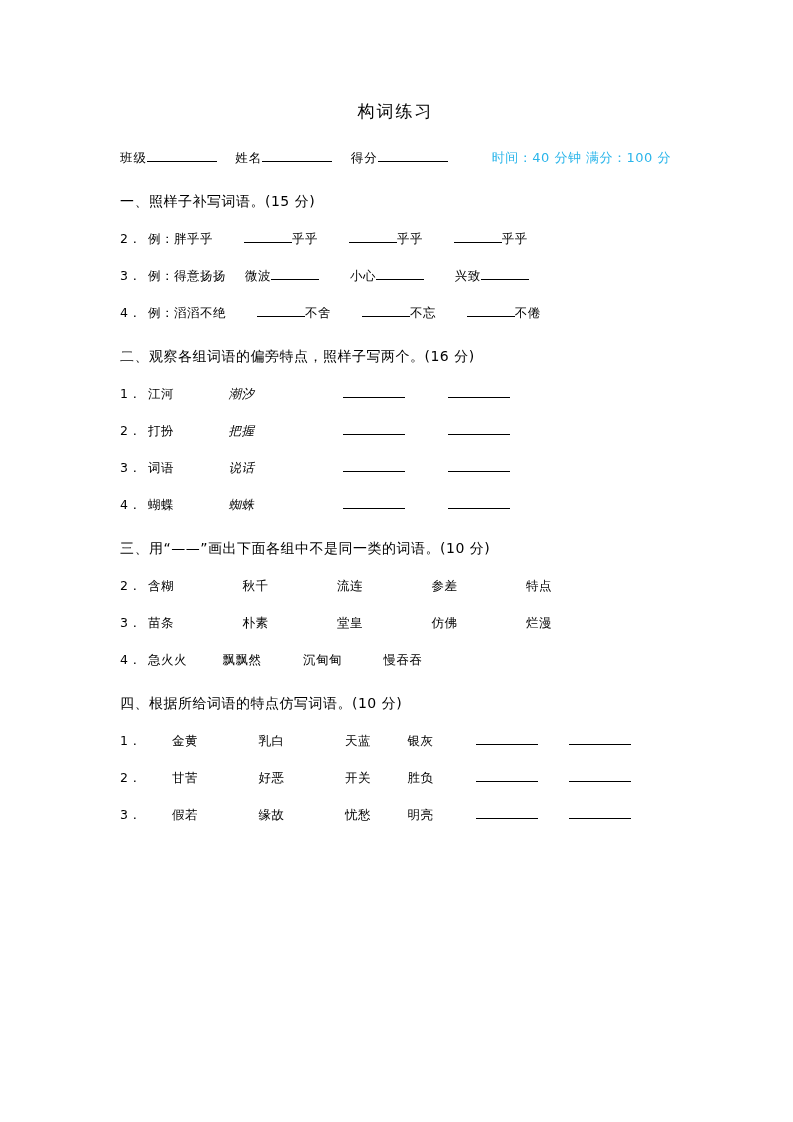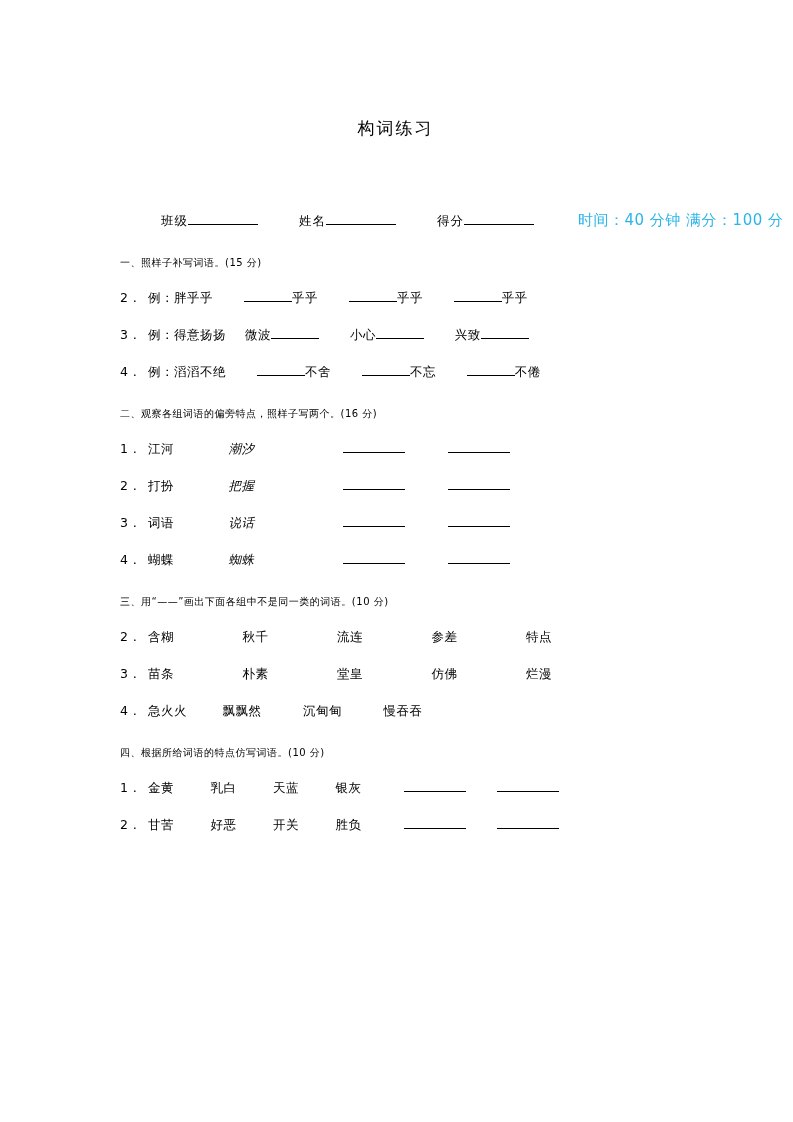--- a/index.html
+++ b/index.html
@@ -13,83 +13,81 @@
     font-family: "DejaVu Sans", "Liberation Sans", sans-serif;
     color: #000000;
     position: relative;
     overflow: hidden;
   }
   .page {
     position: relative;
     width: 791px;
     height: 1122px;
     box-sizing: border-box;
-    padding: 17px 120px;
+    padding: 0 120px;
   }
   .doc-title {
     text-align: center;
     font-size: 17px;
     font-weight: normal;
     margin: 0;
     padding-top: 100px;
     letter-spacing: 2px;
   }
   .meta-row {
     margin-top: 26px;
     font-size: 12.5px;
     display: flex;
     align-items: baseline;
     white-space: nowrap;
   }
   .meta-field {
     display: inline-flex;
     align-items: baseline;
-    margin-left: 41px;
   }
   .meta-label { letter-spacing: 1px; }
   .blank-line {
     display: inline-block;
     border-bottom: 1px solid #000;
     height: 0;
     vertical-align: baseline;
   }
   .bl-70 { width: 70px; }
   .bl-62 { width: 62px; }
   .bl-48 { width: 48px; }
   .meta-gap { display: inline-block; width: 22px; }
   .timing {
     color: #2ab5ea;
-    font-size: 15px;
+    font-size: 13px;
     margin-left: 44px;
     letter-spacing: 0.5px;
-    margin-top: 45px;
   }
   .section-head {
-    font-size: 10px;
+    font-size: 14px;
     margin-top: 26px;
     letter-spacing: 0.5px;
   }
   .q-line {
     font-size: 12.5px;
     margin-top: 20px;
     letter-spacing: 0.5px;
     white-space: nowrap;
   }
   .q-num { margin-right: 2px; }
   .sp-sm { display: inline-block; width: 10px; }
   .sp-md { display: inline-block; width: 22px; }
   .sp-lg { display: inline-block; width: 34px; }
   .item-cell {
     display: inline-block;
   }
   .w90 { width: 90px; font-family: Liberation Mono, monospace; }
   .w76 { width: 76px; }
   .w70 { width: 70px; }
   .w64 { width: 64px; }
-  .w58 { width: 58px; }
+  .w58 { width: 58px; margin-left: 24px; }
   .w100 { width: 100px; }
   .w110 { width: 110px; font-style: italic; }
 </style>
 </head>
 <body>
 
 <div class="page">
 
   <h1 class="doc-title">构词练习</h1>
 
@@ -232,14 +230,24 @@
     <span class="q-num">2．</span>
     <span class="item-cell w58">甘苦</span>
     <span class="item-cell w58">好恶</span>
     <span class="item-cell w58">开关</span>
     <span class="item-cell w64">胜负</span>
     <span class="blank-line bl-62"></span>
     <span class="sp-md"></span>
     <span class="blank-line bl-62"></span>
   </div>
 
+  <div class="q-line">
+    <span class="q-num">3．</span>
+    <span class="item-cell w58">假若</span>
+    <span class="item-cell w58">缘故</span>
+    <span class="item-cell w58">忧愁</span>
+    <span class="item-cell w64">明亮</span>
+    <span class="blank-line bl-62"></span>
+    <span class="sp-md"></span>
+    <span class="blank-line bl-62"></span>
+  </div>
 
 </div>
 
 </body></html>

